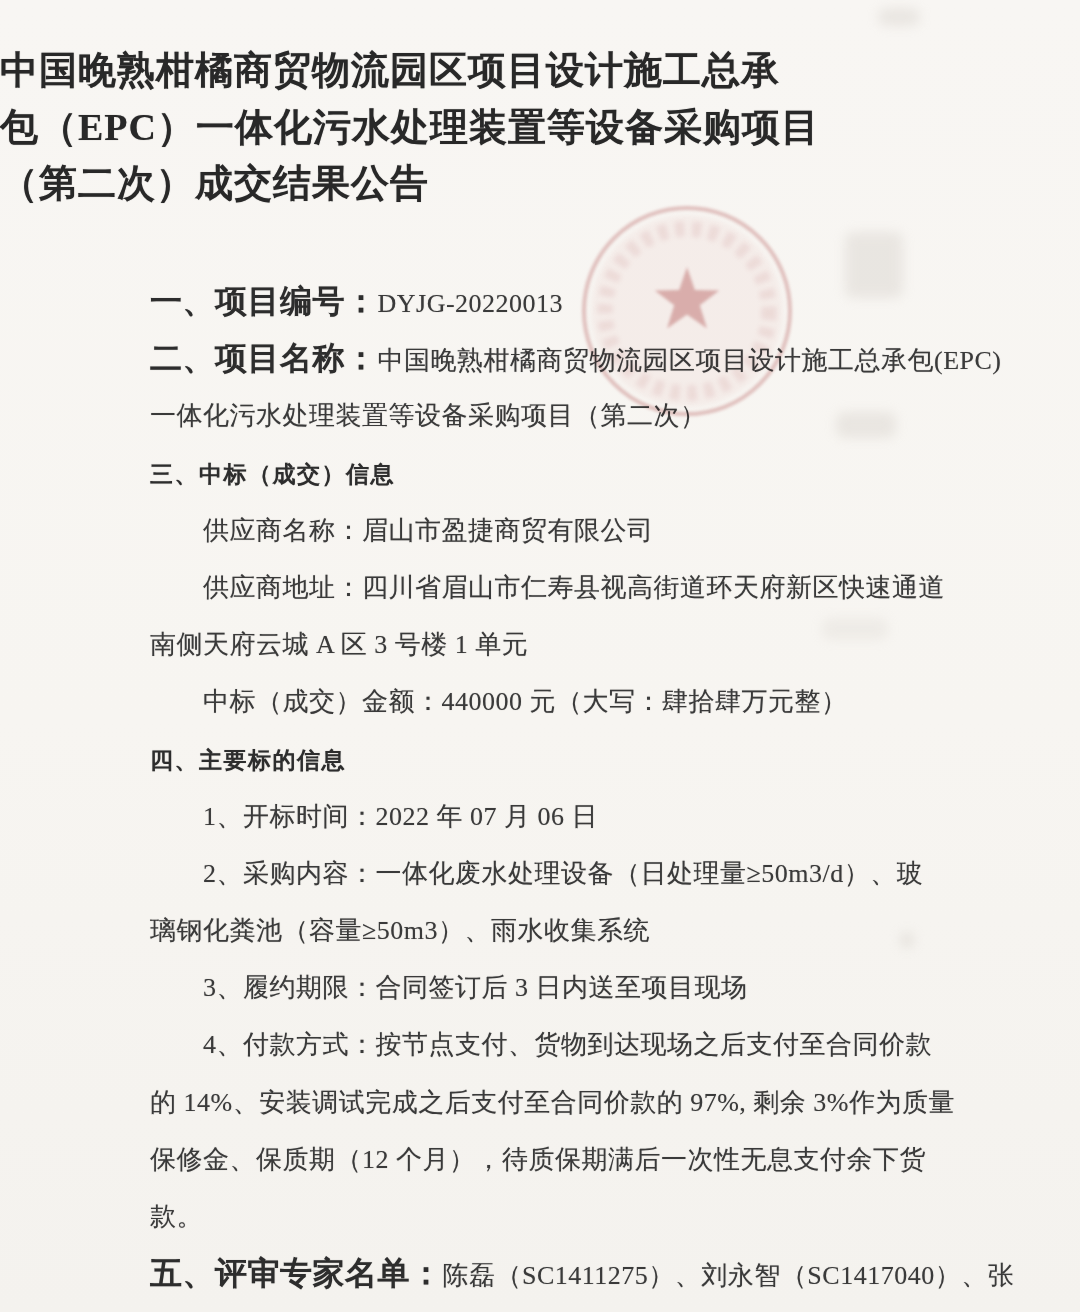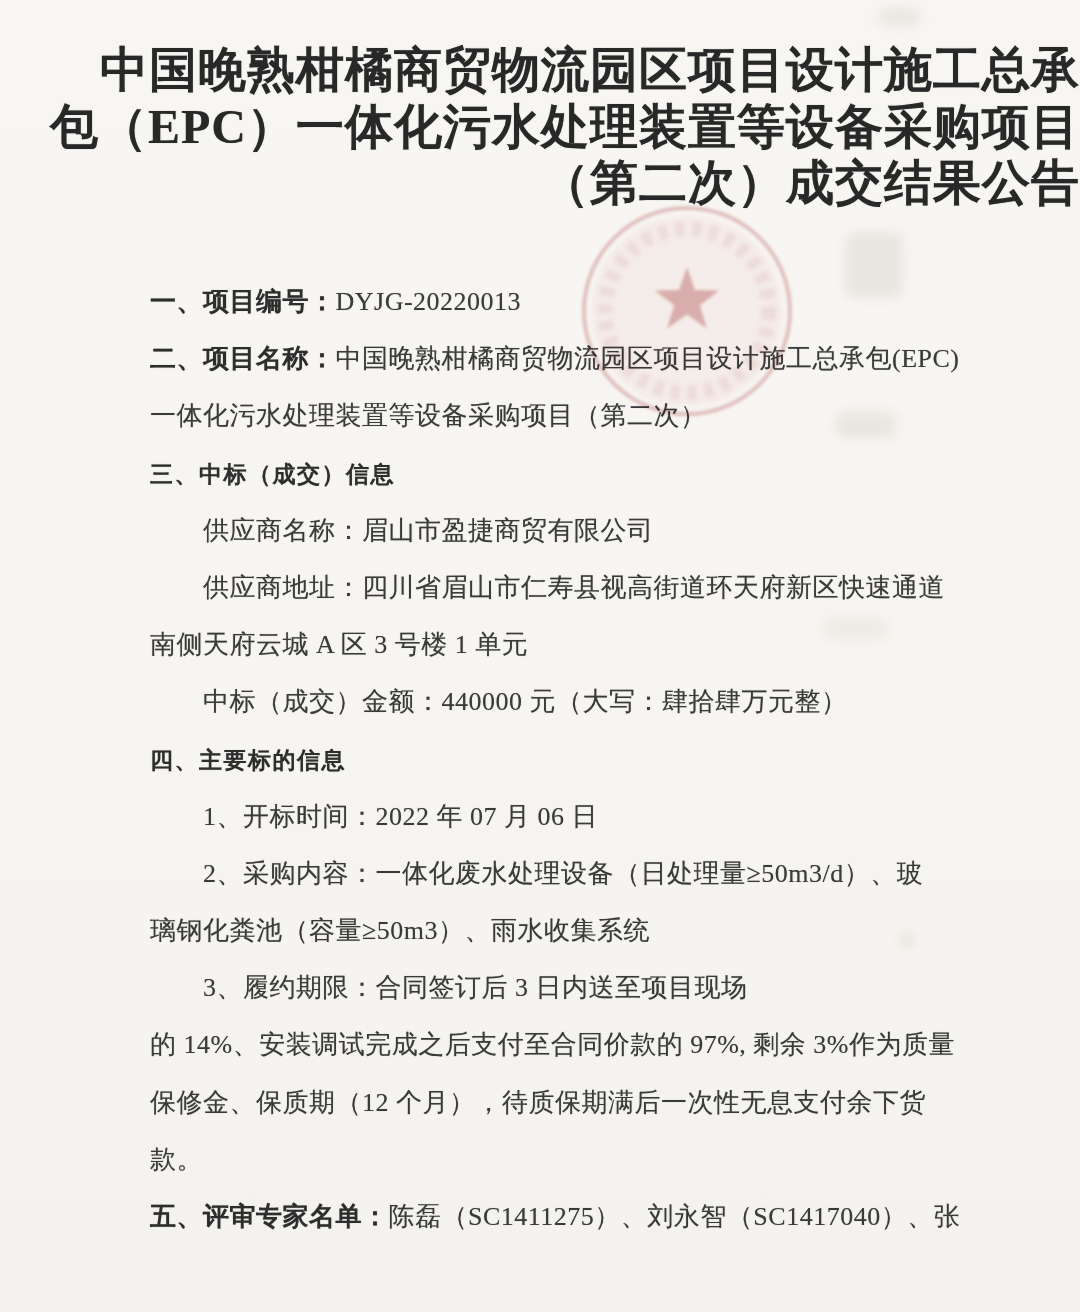--- a/index.html
+++ b/index.html
@@ -14,24 +14,24 @@
     overflow: hidden;
     background: linear-gradient(180deg, #f8f6f3 0%, #f7f5f1 55%, #f4f2ee 100%);
     font-family: "Liberation Serif", "DejaVu Serif", serif;
     color: #3a3a3a;
   }
   .doc-title {
     position: absolute;
     top: 42px;
     left: 0;
     width: 100%;
-    text-align: right;
+    text-align: left;
     font-family: "Liberation Serif", "DejaVu Serif", serif;
     font-weight: 700;
-    font-size: 48px;
+    font-size: 38px;
     line-height: 56.5px;
     letter-spacing: 1px;
     color: #282828;
     text-shadow: 0 0 1px rgba(40,40,40,0.45);
     z-index: 2;
   }
   .content {
     position: absolute;
     top: 273px;
     left: 150px;
@@ -44,21 +44,21 @@
     line-height: 57.2px;
     font-size: 26px;
     white-space: nowrap;
     letter-spacing: 0.5px;
     color: #3a3a3a;
   }
   .line.indent { padding-left: 53px; }
   .lbl {
     font-family: "Liberation Sans", "DejaVu Sans", sans-serif;
     font-weight: 700;
-    font-size: 26px;
+    font-size: 32px;
     color: #2d2d2d;
   }
   .line.heading .lbl { font-size: 23px; letter-spacing: 1.5px; }
   .txt { font-family: "Liberation Serif", "DejaVu Serif", serif; margin-top: 28px; }
   .stamp {
     position: absolute;
     left: 568px;
     top: 192px;
     mix-blend-mode: multiply;
     pointer-events: none;
@@ -122,20 +122,23 @@
     </div>
     <div class="line indent">
       <span class="txt">2、采购内容：一体化废水处理设备（日处理量≥50m3/d）、玻</span>
     </div>
     <div class="line">
       <span class="txt">璃钢化粪池（容量≥50m3）、雨水收集系统</span>
     </div>
     <div class="line indent">
       <span class="txt">3、履约期限：合同签订后 3 日内送至项目现场</span>
     </div>
+    <div class="line indent">
+      <span class="txt">4、付款方式：按节点支付、货物到达现场之后支付至合同价款</span>
+    </div>
     <div class="line">
       <span class="txt">的 14%、安装调试完成之后支付至合同价款的 97%, 剩余 3%作为质量</span>
     </div>
     <div class="line">
       <span class="txt">保修金、保质期（12 个月），待质保期满后一次性无息支付余下货</span>
     </div>
     <div class="line">
       <span class="txt">款。</span>
     </div>
     <div class="line">

